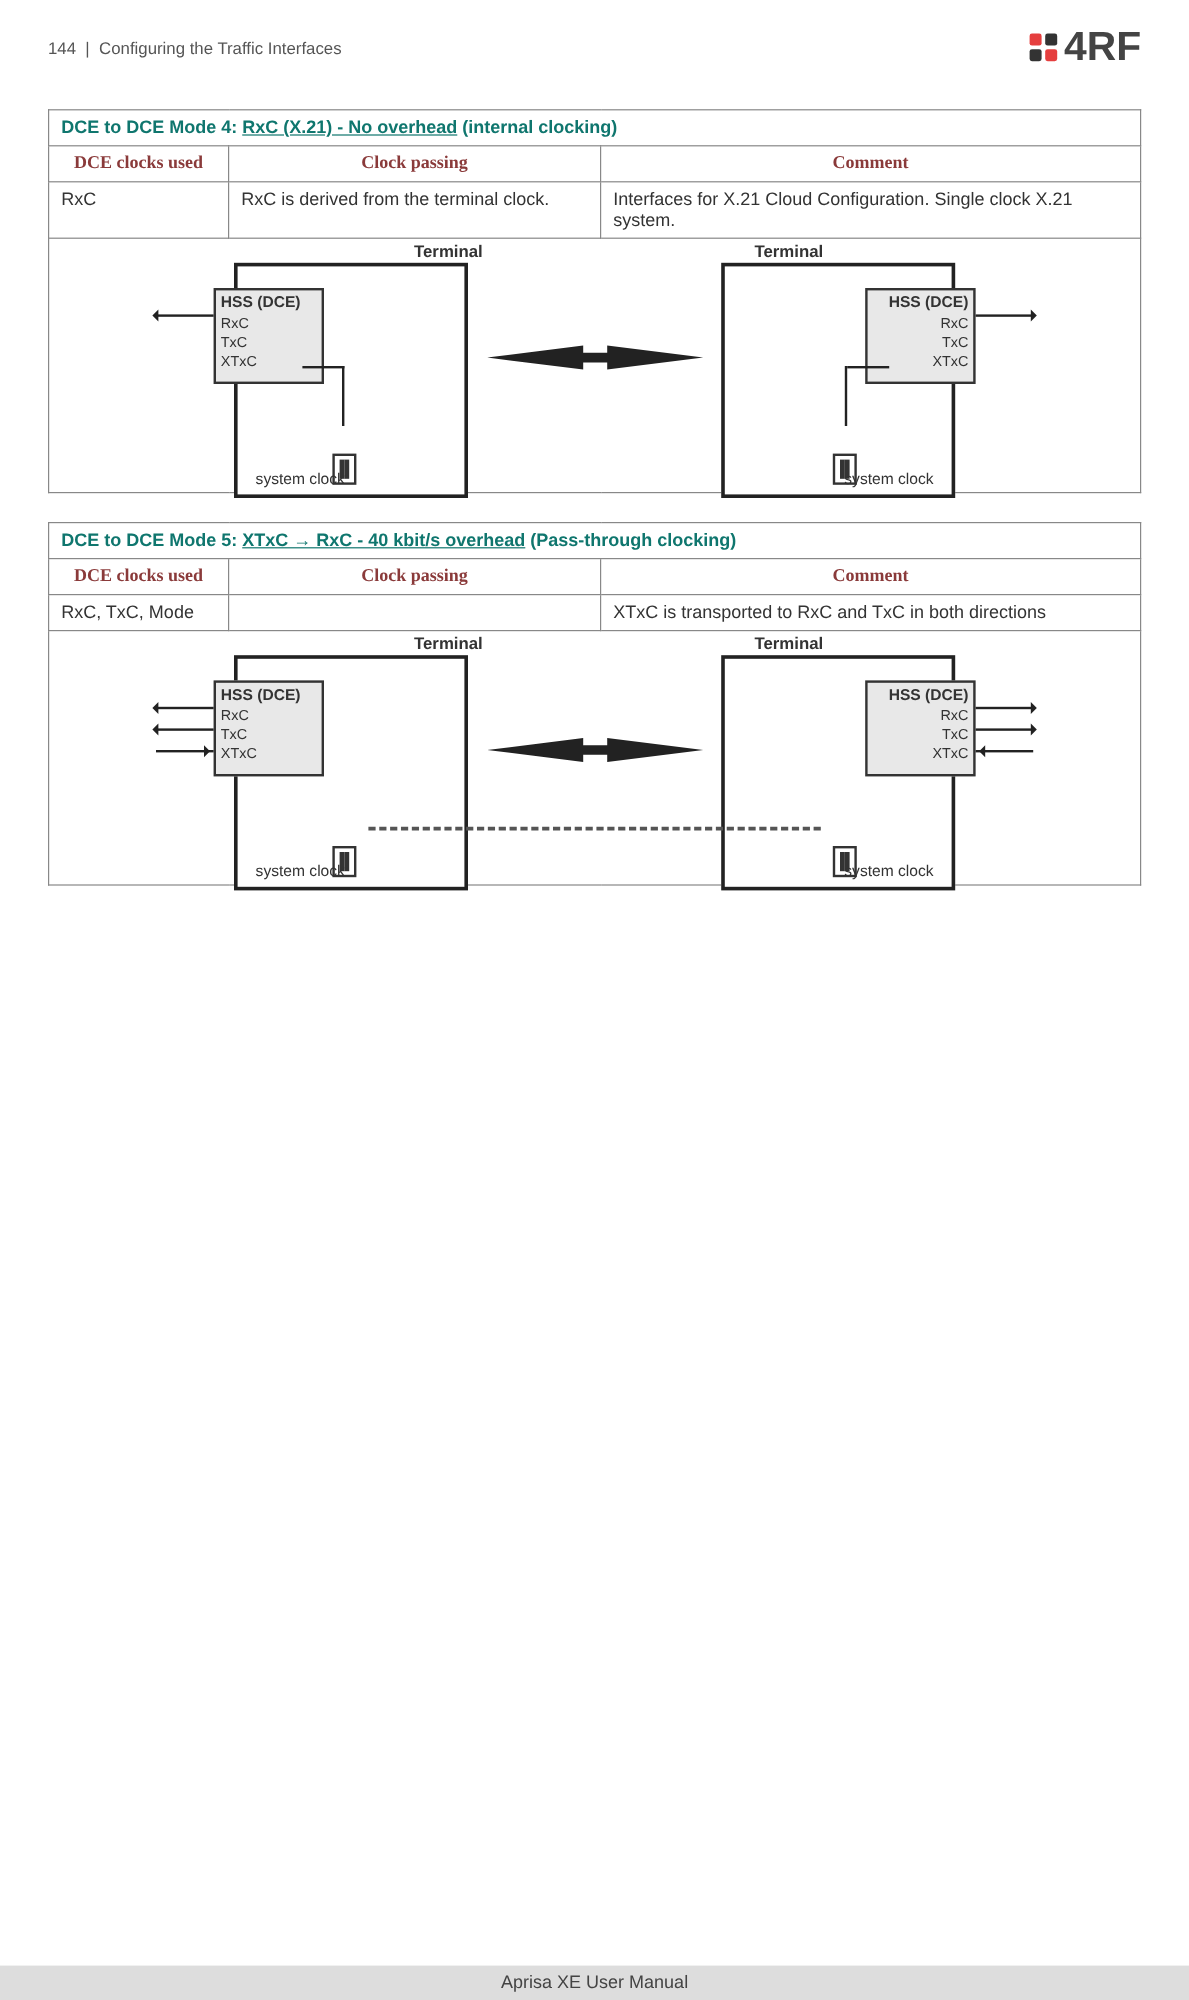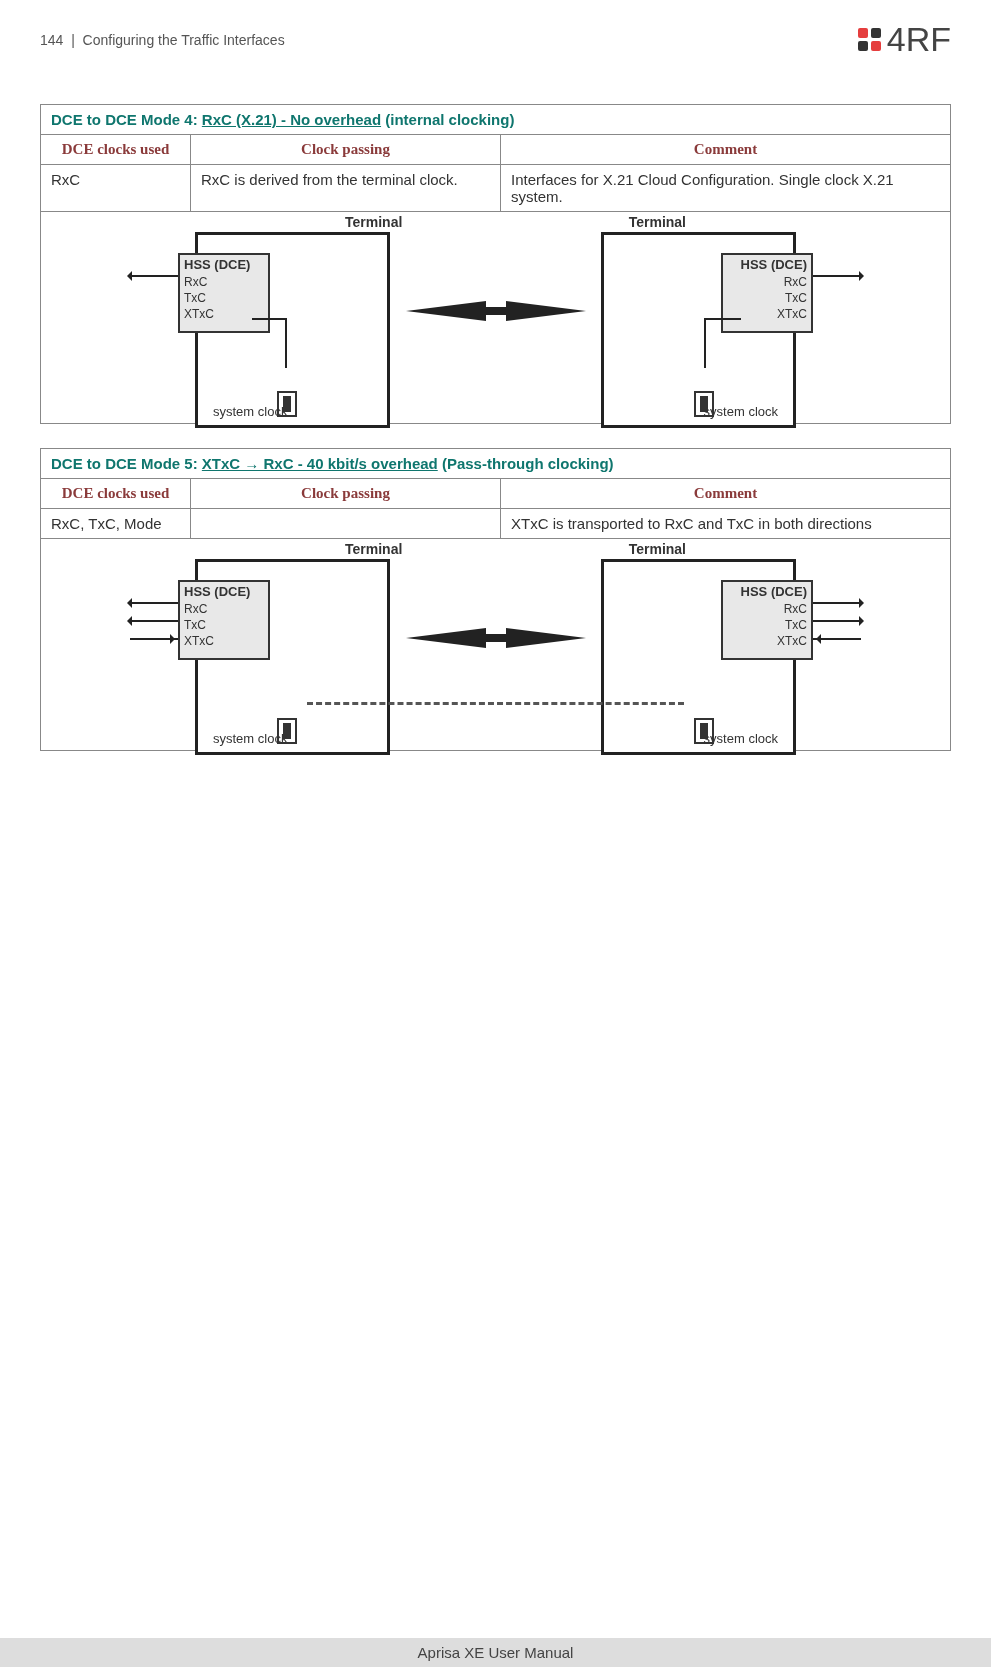--- a/index.html
+++ b/index.html
@@ -9,31 +9,31 @@
     color: #333;
     width: 991px;
     height: 1667px;
     position: relative;
     padding: 20px 40px 0 40px;
   }
   .page-header {
     display: flex;
     justify-content: space-between;
     align-items: center;
-    margin-bottom: 45px;
+    margin-bottom: 32px;
   }
   .page-header-left {
     font-size: 14px;
     color: #555;
   }
   .logo {
     display: flex;
     align-items: center;
     font-size: 34px;
-    font-weight: normal;
+    font-weight: bold;
     color: #444;
   }
   .logo-dots {
     display: inline-grid;
     grid-template-columns: 10px 10px;
     grid-template-rows: 10px 10px;
     gap: 3px;
     margin-right: 6px;
   }
   .logo-dots span {

